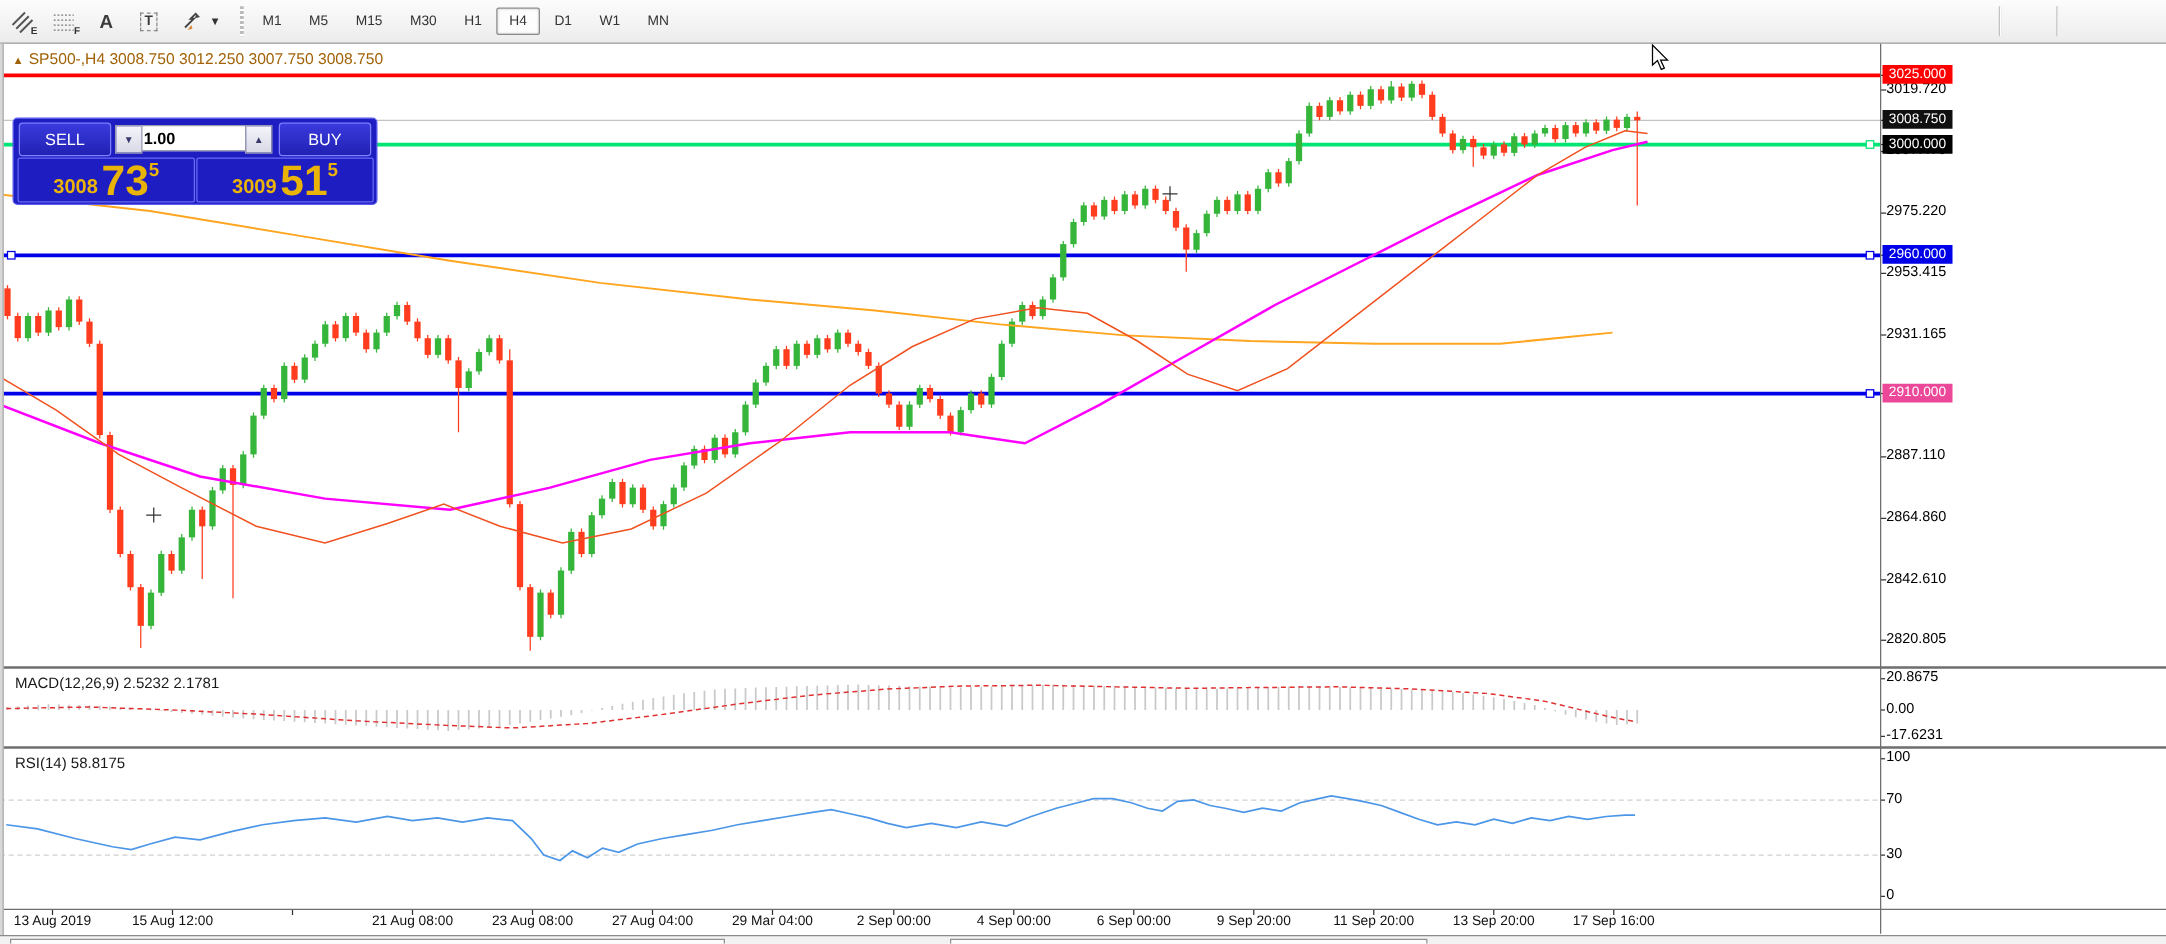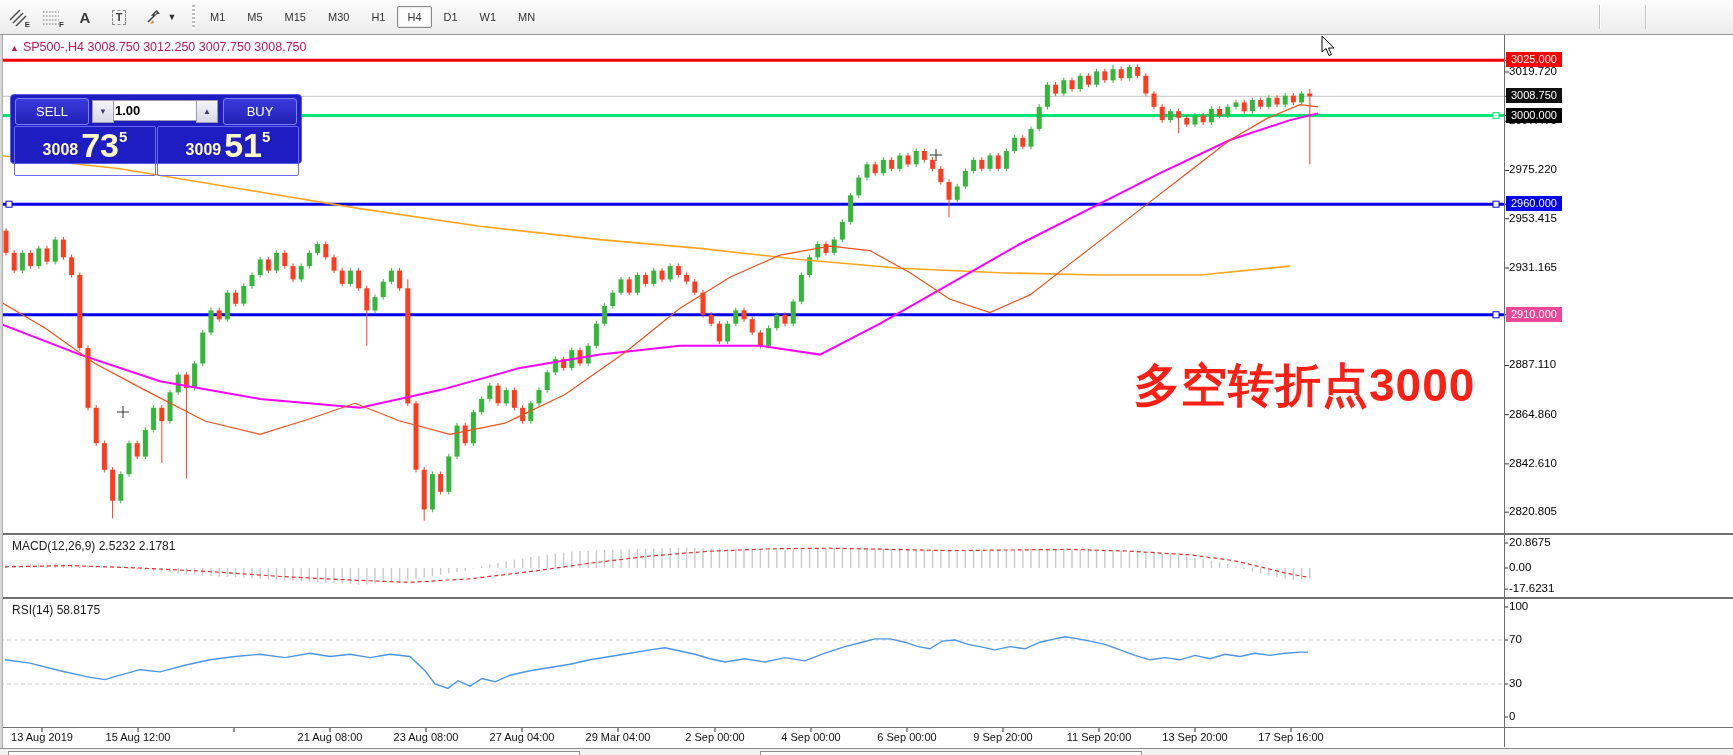--- a/index.html
+++ b/index.html
@@ -13,40 +13,40 @@
             color:#444;position:relative;}
   .tool-sub{position:absolute;right:2px;bottom:1px;font-size:8px;font-weight:bold;color:#333;}
   .letterA{font-size:15px;font-weight:bold;color:#3c3c3c;}
   .tbox{font-size:11px;font-weight:bold;color:#3c3c3c;border:1px dashed #8a8a8a;padding:0 3px;line-height:13px;}
   .caret{font-size:9px;color:#333;margin-left:2px;}
   .tb-grip{width:3px;height:24px;margin:0 4px 0 8px;background:repeating-linear-gradient(#bbb 0 2px,#fff 2px 4px);}
   .tf-btn{font-size:11px;color:#333;padding:4px 9px;margin:0 1px;border:1px solid transparent;border-radius:2px;}
   .tf-btn.active{background:#fdfdfd;border:1px solid #8a8a8a;box-shadow:inset 0 0 2px #bbb;}
   .tb-sep-right{position:absolute;top:5px;width:1px;height:24px;background:#c2c2c2;border-right:1px solid #fff;}
   
-  #chart-title{position:absolute;left:10px;top:40px;font-size:12.5px;color:#be185d;z-index:6;}
+  #chart-title{position:absolute;left:10px;top:40px;font-size:12.5px;color:#a16207;z-index:6;}
   #chart-title .tri{font-size:9px;margin-right:4px;}
   
   #quote-panel{position:absolute;left:10px;top:74px;width:290px;height:68px;background:#1d1dc2;
                border:1px solid #5a5aee;border-radius:4px;z-index:7;margin-top:20px;}
   .qbtn{position:absolute;top:3px;height:25px;border:1px solid #8080ff;border-radius:3px;
         background:linear-gradient(#3a3ade,#2121b4);color:#fff;font-size:13px;
         display:flex;align-items:center;justify-content:center;}
   #sell-btn{left:4px;width:72px;}
   #buy-btn{left:212px;width:72px;}
   .spin{position:absolute;top:5px;width:20px;height:21px;background:linear-gradient(#f4f4fa,#d9d9e6);
         border:1px solid #9a9ab0;display:flex;align-items:center;justify-content:center;
         font-size:8px;color:#39396b;}
   #spin-down{left:81px;}
   #spin-up{left:185px;}
   #volume-input{position:absolute;left:102px;top:5px;width:76px;height:17px;border:1px solid #9a9ab0;
                 font-size:13px;font-weight:bold;text-align:left;padding:1px 5px 1px 1px;
                 font-family:"Liberation Sans",sans-serif;}
   .price-box{position:absolute;top:31px;height:33px;border:1px solid #6a6af5;border-radius:2px;
-             color:#fef9c3;display:flex;align-items:flex-end;justify-content:center;padding-bottom:15px;}
+             color:#eab308;display:flex;align-items:flex-end;justify-content:center;padding-bottom:1px;}
   #sell-price{left:3px;width:140px;}
   #buy-price{left:146px;width:140px;}
   .p-small{font-size:16px;font-weight:bold;margin-right:3px;line-height:20px;}
   .p-big{font-size:34px;font-weight:bold;line-height:30px;}
   .p-sup{font-size:15px;font-weight:bold;align-self:flex-start;margin-top:1px;}
   
   .hborder{position:absolute;left:0;width:1733px;background:#6e6e6e;z-index:5;}
   #axis-vline{position:absolute;left:1504px;top:35px;width:1px;height:712px;background:#6e6e6e;z-index:5;}
   
   .ind-label{position:absolute;left:12px;font-size:12px;color:#1a1a1a;z-index:6;}
@@ -688,21 +688,20 @@
         <line x1="715" y1="728" x2="715" y2="732" stroke="#333"></line>
         <line x1="811" y1="728" x2="811" y2="732" stroke="#333"></line>
         <line x1="907" y1="728" x2="907" y2="732" stroke="#333"></line>
         <line x1="1003" y1="728" x2="1003" y2="732" stroke="#333"></line>
         <line x1="1099" y1="728" x2="1099" y2="732" stroke="#333"></line>
         <line x1="1195" y1="728" x2="1195" y2="732" stroke="#333"></line>
         <line x1="1291" y1="728" x2="1291" y2="732" stroke="#333"></line>
       </g>
     </svg>
 
-  <div id="annotation">多空转折点3000</div>
 
   <div class="hborder" style="top:533px;height:2px;"></div>
   <div class="hborder" style="top:597px;height:2px;"></div>
   <div class="hborder" style="top:727px;height:1px;"></div>
   <div id="axis-vline"></div>
 
   <div class="ind-label" style="top:539px;">MACD(12,26,9) 2.5232 2.1781</div>
   <div class="ind-label" style="top:603px;">RSI(14) 58.8175</div>
 
   <div id="price-axis-labels">

